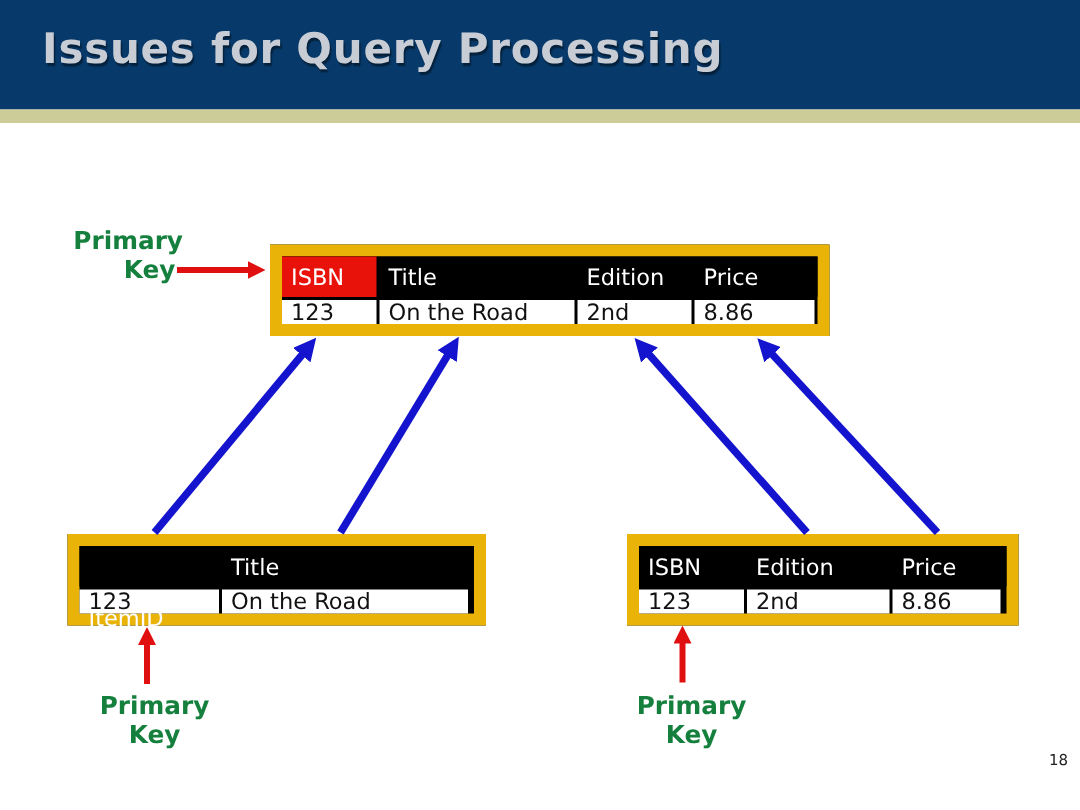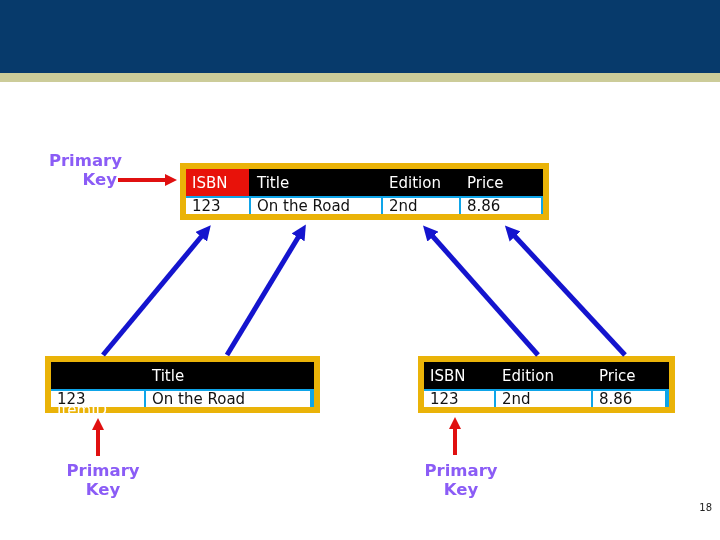--- a/index.html
+++ b/index.html
@@ -13,49 +13,50 @@
     position:absolute; left:28px; top:16px; font-size:28px; font-weight:bold;
     color:#C8CDD5; letter-spacing:0.5px; text-shadow:1px 2px 1px rgba(0,0,0,0.45);
     white-space:nowrap;
   }
   .accent-band { position:absolute; left:0; top:73px; width:720px; height:9px; background:#CCCC99; }
   .slide-subtitle {
     position:absolute; left:20px; top:93px; font-size:17px; font-weight:bold;
     color:#4D4D4D; letter-spacing:0.5px; white-space:nowrap;
   }
   
-  .tbl { position:absolute; border:6px solid #eab308; background:#0ea5e9; }
+  .tbl { position:absolute; border:8px solid #eab308; background:#000000; }
   .hrow { display:flex; height:27px; background:#000; }
   .hcell {
     color:#fff; font-size:15px; display:flex; align-items:center;
     padding-left:6px; box-sizing:border-box; margin-right:2px; white-space:nowrap;
   }
   .hcell.pk-highlight { background:#E8120A; }
   .drow { display:flex; height:16px; margin-top:2px; }
   .dcell {
     background:#fff; color:#111; font-size:15px; display:flex; align-items:center;
     padding-left:6px; box-sizing:border-box; margin-right:2px; white-space:nowrap;
   }
   .hcell:last-child, .dcell:last-child { margin-right:0; }
   
-  .pk-label { position:absolute; font-size:16.5px; font-weight:bold; color:#8b5cf6; line-height:19px; }
+  .pk-label { position:absolute; font-size:16.5px; font-weight:bold; color:#15803d; line-height:19px; }
   .pk-label.align-right { text-align:right; }
   .pk-label.align-right .line2 { margin-right:5px; }
   .pk-label.align-center { text-align:center; }
   
   .overlay { position:absolute; left:0; top:0; pointer-events:none; }
   
   .page-number { position:absolute; right:8px; top:502px; font-size:10px; color:#222;margin-left:12px; }
 </style>
 </head>
 <body>
 
 <div id="slide">
 
   <div class="top-banner"></div>
+  <div class="slide-title">Issues for Query Processing</div>
   <div class="accent-band"></div>
 
   <div class="pk-label align-right" style="left:36px; top:151px; width:86px;">
     <div class="line1">Primary</div>
     <div class="line2">Key</div>
   </div>
 
   <div class="tbl" style="left:180px; top:163px; width:357px;">
     <div class="hrow">
       <div class="hcell pk-highlight" style="width:63px;">ISBN</div>

